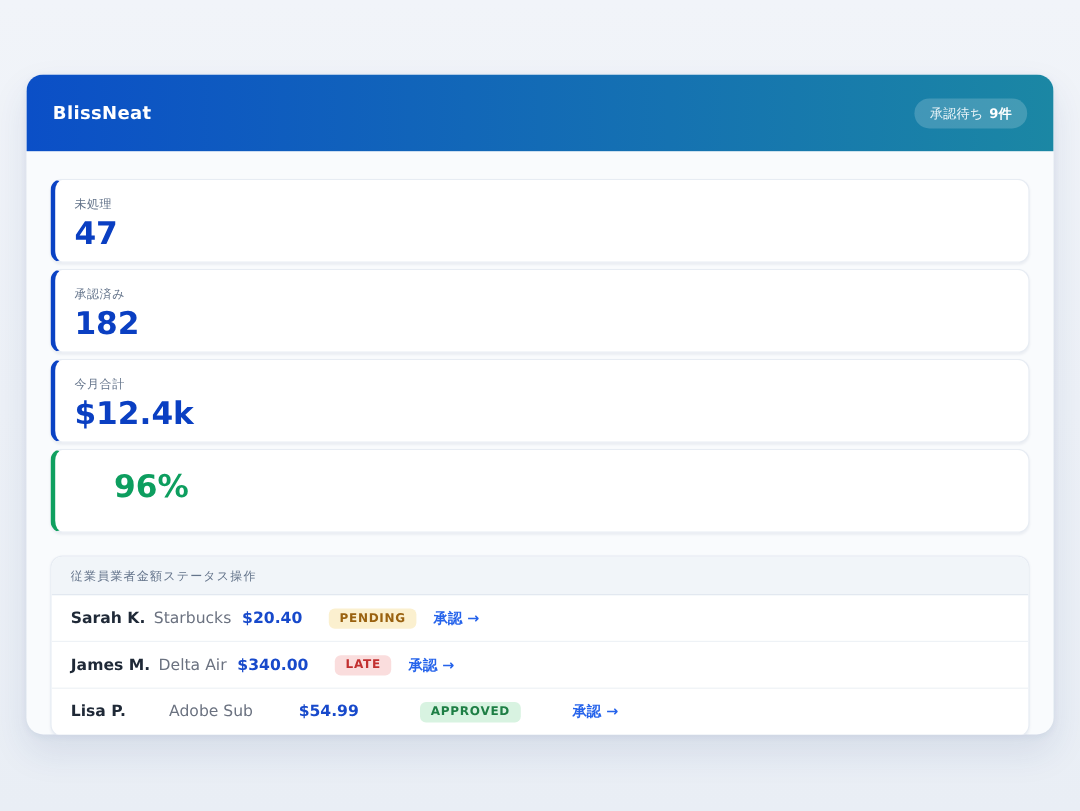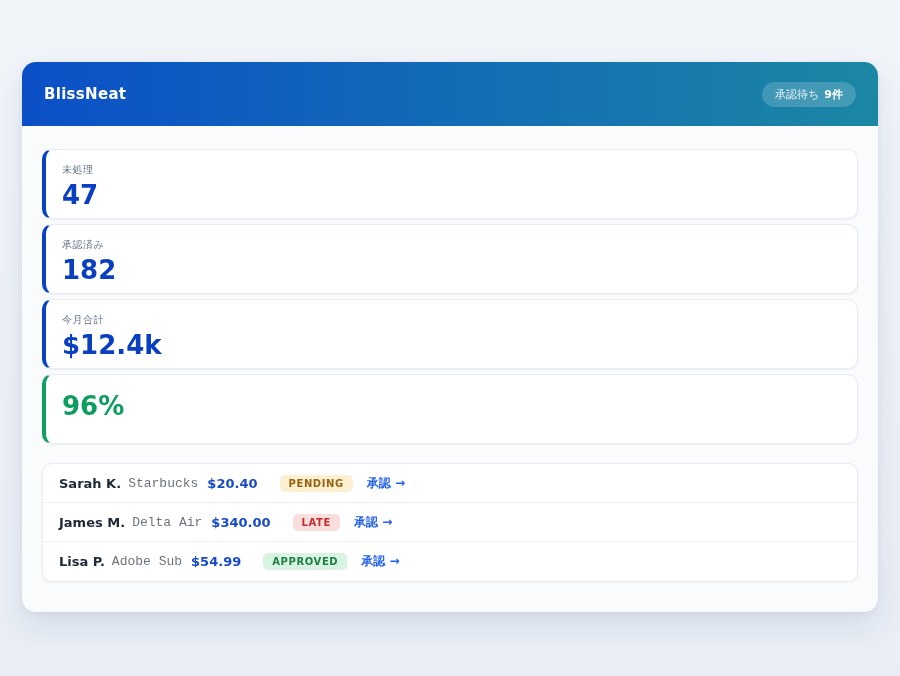--- a/index.html
+++ b/index.html
@@ -62,21 +62,21 @@
     color: #64748b;
     letter-spacing: 0.5px;
   }
   .stat-value {
     margin-top: 4px;
     font-size: 26px;
     font-weight: bold;
     color: #0a3fc2;
     line-height: 1.1;
   }
-  .stat-card.green .stat-value { color: #0d9e5f; }
+  .stat-card.green .stat-value { color: #0d9e5f; margin-left: 33px; }
   .table-card {
     margin-top: 19px;
     background: #ffffff;
     border: 1px solid #e7ecf3;
     border-radius: 10px;
     overflow: hidden;
     box-shadow: 0 1px 2px rgba(15,35,90,0.05);
   }
   .table-head {
     background: #f1f5f9;
@@ -86,23 +86,23 @@
     color: #64748b;
     letter-spacing: 1px;
   }
   .table-row {
     display: flex;
     align-items: center;
     height: 39px;
     padding: 0 16px;
     border-bottom: 1px solid #eef2f6;
   }
-  .table-row:last-child { border-bottom: none; }
+  .table-row:last-child { border-bottom: none; gap: 29px; }
   .cell-employee { font-size: 13px; font-weight: bold; color: #1f2937; }
-  .cell-vendor   { font-size: 13px; color: #6b7280; margin-left: 7px; font-family: Liberation Mono, monospace; }
+  .cell-vendor   { font-size: 13px; color: #6b7280; margin-left: 7px; }
   .cell-amount   { font-size: 13px; font-weight: bold; color: #1749cb; margin-left: 9px; }
   .status-badge {
     margin-left: 22px;
     font-size: 10px;
     font-weight: bold;
     letter-spacing: 0.6px;
     padding: 3px 9px;
     border-radius: 5px;
     white-space: nowrap;
   }
@@ -147,20 +147,21 @@
     <div class="stat-card">
       <div class="stat-label">今月合計</div>
       <div class="stat-value">$12.4k</div>
     </div>
 
     <div class="stat-card green">
       <div class="stat-value">96%</div>
     </div>
 
     <div class="table-card">
+      <div class="table-head">従業員業者金額ステータス操作</div>
 
       <div class="table-row">
         <span class="cell-employee">Sarah K.</span>
         <span class="cell-vendor">Starbucks</span>
         <span class="cell-amount">$20.40</span>
         <span class="status-badge pending">PENDING</span>
         <a class="action-link">承認 →</a>
       </div>
 
       <div class="table-row">

